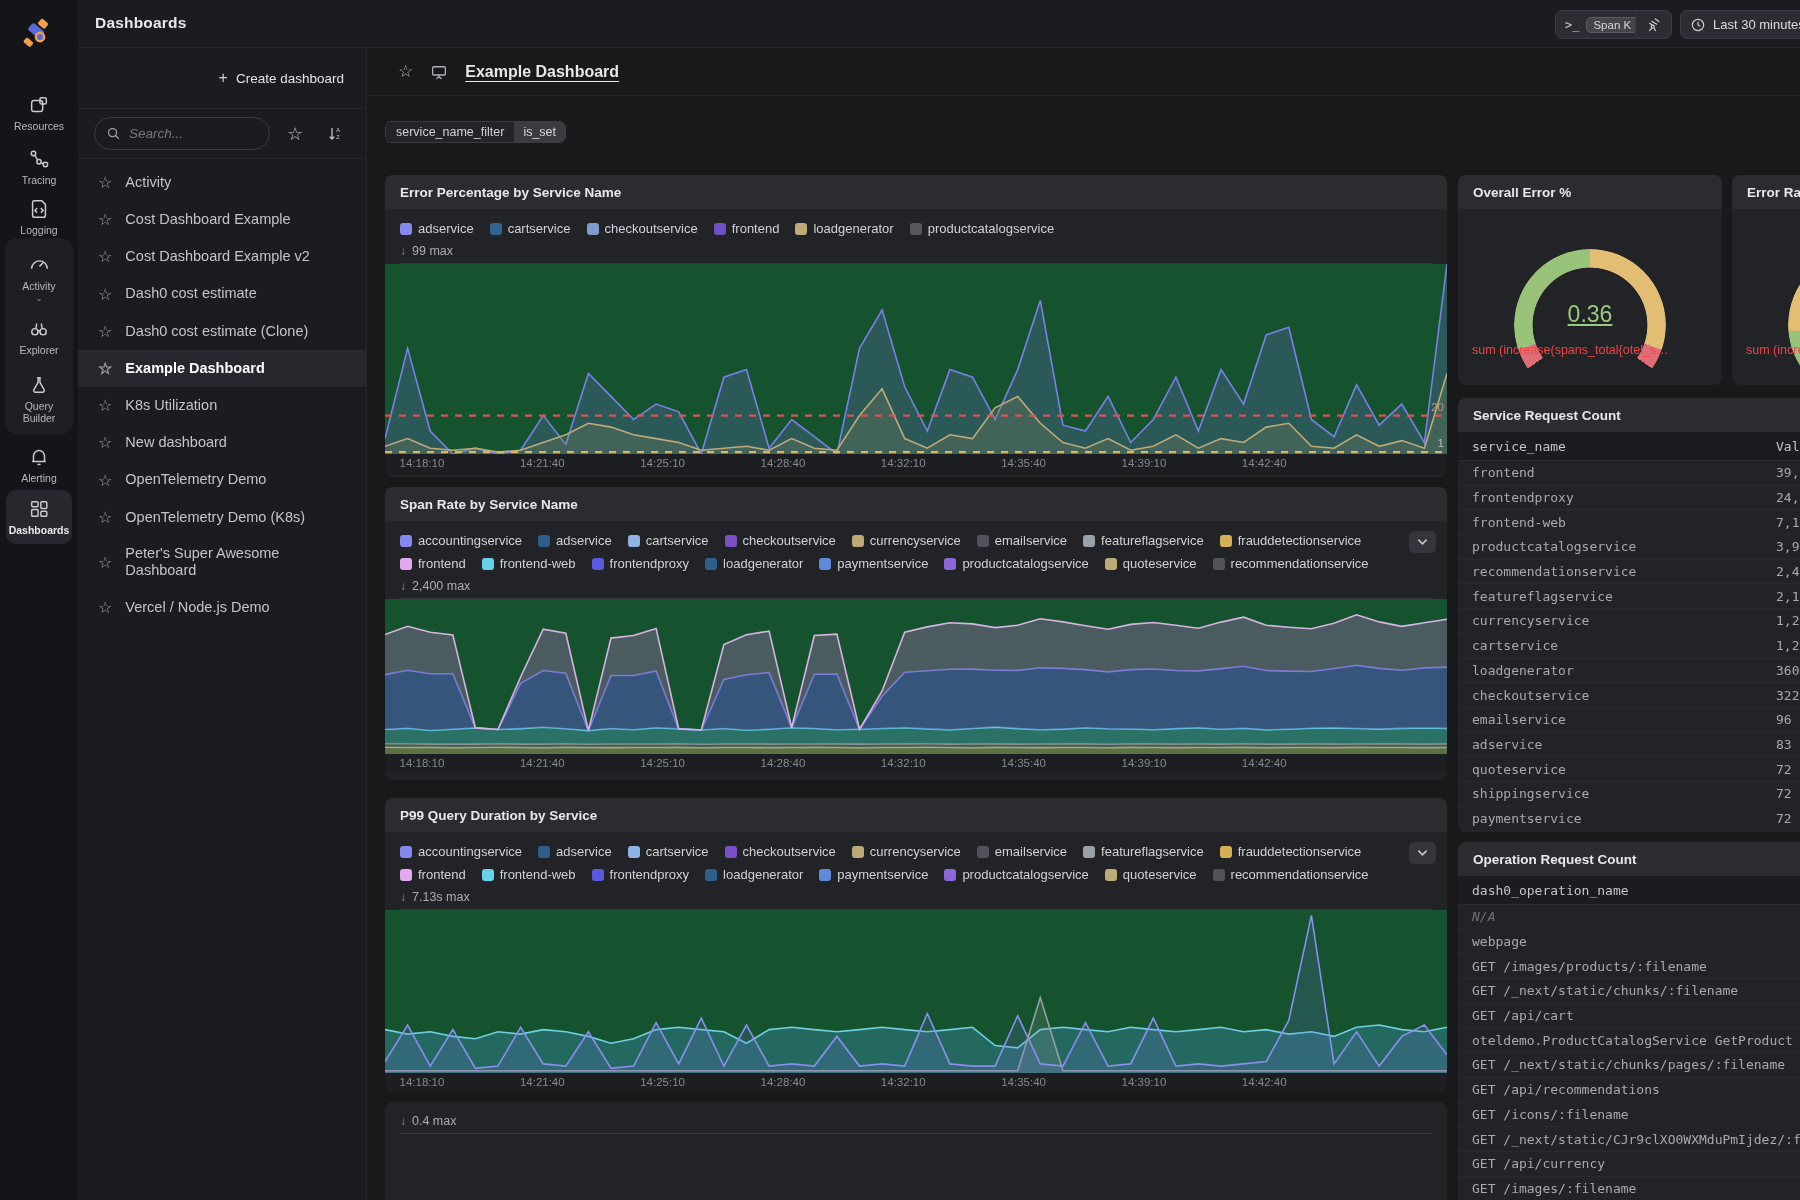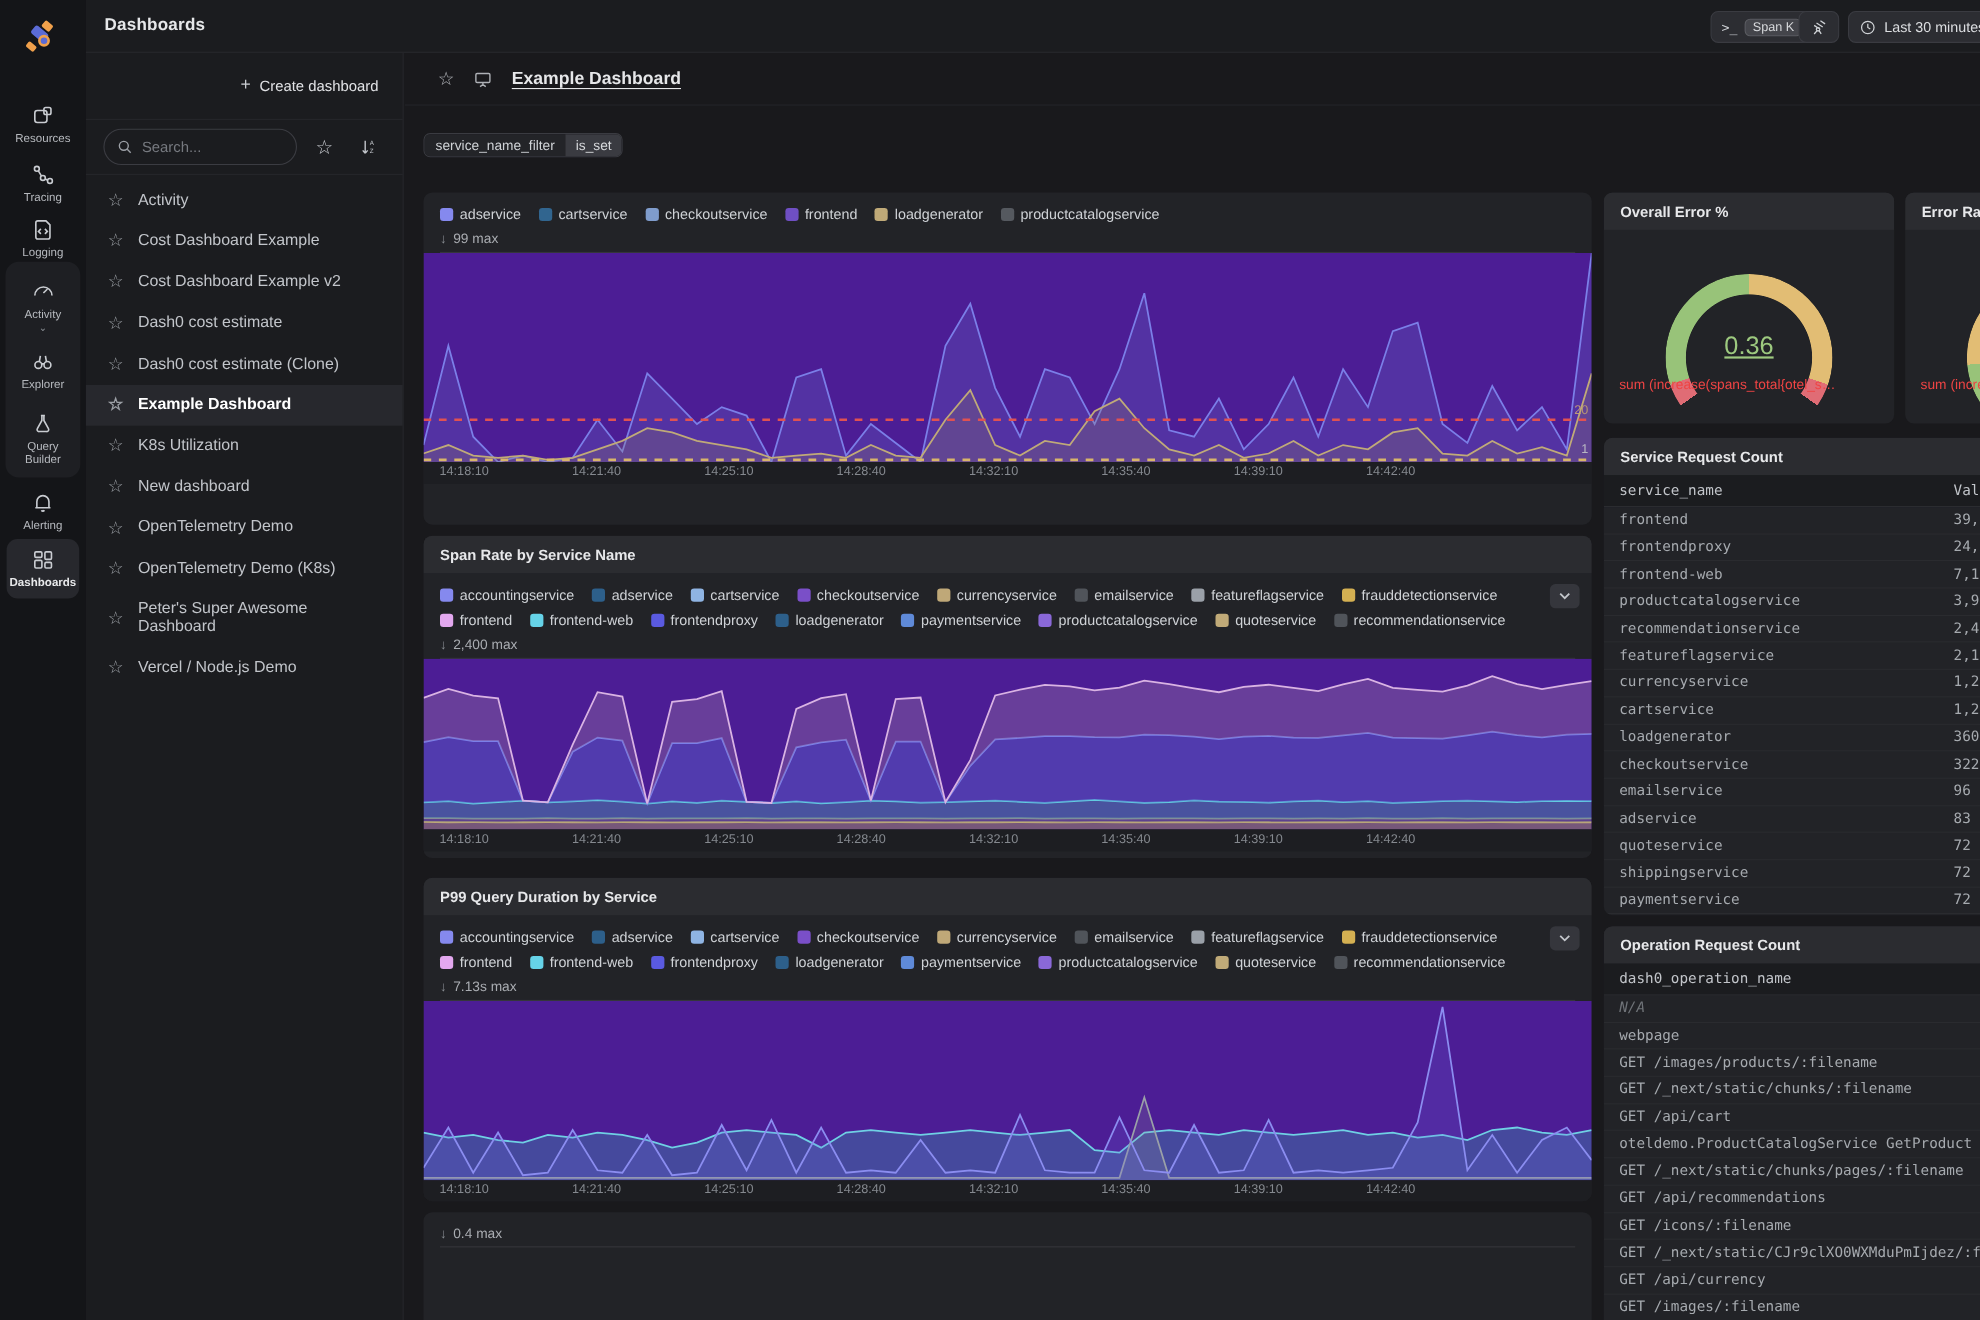--- a/index.html
+++ b/index.html
@@ -25,21 +25,21 @@
   .term-glyph { font-family:"DejaVu Sans Mono", monospace; font-size:12px; color:#cfd2d6; }
   .tb-time-label { font-size:13px; color:#dcdee1; white-space:nowrap; }
 
   
   .sidebar { position:absolute; left:78px; top:48px; width:289px; height:1152px; background:#1b1c1f; border-right:1px solid #26272b; z-index:10; }
   .create-row { height:61px; border-bottom:1px solid #26272b; display:flex; align-items:center; justify-content:flex-end; padding-right:22px; }
   .create-btn { display:flex; align-items:center; gap:8px; font-size:13.5px; color:#e2e3e6; cursor:pointer; }
   .plus { font-size:16px; color:#c9ccd1; }
   .search-row { height:50px; border-bottom:1px solid #26272b; display:flex; align-items:center; padding:0 16px; gap:10px; }
   .search-box { flex:0 0 176px; height:33px; border:1px solid #3b3c42; border-radius:17px; display:flex; align-items:center; padding:0 11px; gap:8px; }
-  .search-box input { background:transparent; border:none; outline:none; color:#c9ccd1; font-size:13.5px; width:120px; }
+  .search-box input { background:transparent; border:none; outline:none; color:#c9ccd1; font-style:italic; font-size:13.5px; width:120px; }
   .search-box input::placeholder { color:#76797f; }
   .icon-btn { width:30px; height:30px; display:flex; align-items:center; justify-content:center; border-radius:7px; cursor:pointer; color:#c3c6cb; }
   .dash-list { padding-top:5px; }
   .dash-item { display:flex; align-items:center; gap:13px; padding:9px 16px 9px 20px; font-size:14.5px; color:#c2c5ca; cursor:pointer; line-height:1.2; }
   .dash-item .star { flex:0 0 auto; color:#9ca0a6; font-size:16px; }
   .dash-item.sel { background:#27282d; color:#fff; font-weight:700; }
   .dash-item .dl-label { max-width:200px; }
 
   
   .main-head { position:absolute; left:368px; top:48px; width:1432px; height:48px; border-bottom:1px solid #242529; display:flex; align-items:center; gap:17px; padding-left:30px; }
@@ -55,21 +55,21 @@
   .panel-head { height:34px; background:#2b2c30; display:flex; align-items:center; padding:0 15px; }
   .panel-head .pt { font-size:13.5px; font-weight:700; color:#e7e8ea; white-space:nowrap; }
   .legend { padding:8px 15px 0 15px; position:relative; }
   .legend-row { display:flex; flex-wrap:nowrap; gap:16px; line-height:23px; }
   .lg-item { display:flex; align-items:center; gap:6px; cursor:pointer; white-space:nowrap; }
   .lg-sw { width:12px; height:12px; border-radius:3px; flex:0 0 auto; }
   .lg-lb { font-size:13px; color:#cfd2d6; }
   .maxrow { margin:4px 15px 0 15px; padding-bottom:5px; border-bottom:1px solid #35363b; display:flex; align-items:center; gap:6px; }
   .maxrow .arr { color:#8a8e94; font-size:12px; }
   .maxrow .mx { color:#aaadb2; font-size:12.5px; }
-  .plot { position:relative; margin:0; background:#4c1d95; }
+  .plot { position:relative; margin:0; background:#14532d; }
   .plot svg { position:absolute; left:0; top:0; width:100%; height:100%; }
   .thr-lbl { position:absolute; right:3px; font-size:11.5px; }
   .axis { position:relative; height:20px; background:#1d1e22; }
   .tick { position:absolute; top:3px; transform:translateX(-50%); font-size:11.5px; color:#85898f; white-space:nowrap; }
   .lg-expand { position:absolute; right:11px; top:10px; width:27px; height:22px; background:#35363c; border-radius:5px; display:flex; align-items:center; justify-content:center; cursor:pointer; color:#c3c6cb; }
 
   
   .gauge-wrap { position:relative; height:176px; }
   .gauge { position:absolute; left:50%; top:40px; transform:translateX(-50%); width:152px; height:152px; border-radius:50%;
     -webkit-mask:radial-gradient(closest-side, transparent 75%, #000 76%); mask:radial-gradient(closest-side, transparent 75%, #000 76%); }
@@ -283,20 +283,23 @@
   </div>
 
   <div class="filter-row">
     <div class="chip">
       <span class="k">service_name_filter</span>
       <span class="v">is_set</span>
     </div>
   </div>
 
   <section class="panel" style="left:385px; top:175px; width:1062px; height:302px;">
+    <div class="panel-head">
+        <span class="pt">Error Percentage by Service Name</span>
+      </div>
     <div class="legend">
         <div class="legend-row">
           <span class="lg-item">
             <span class="lg-sw" style="background: rgb(133, 137, 238);"></span>
             <span class="lg-lb">adservice</span>
           </span>
           <span class="lg-item">
             <span class="lg-sw" style="background: rgb(49, 101, 143);"></span>
             <span class="lg-lb">cartservice</span>
           </span>

